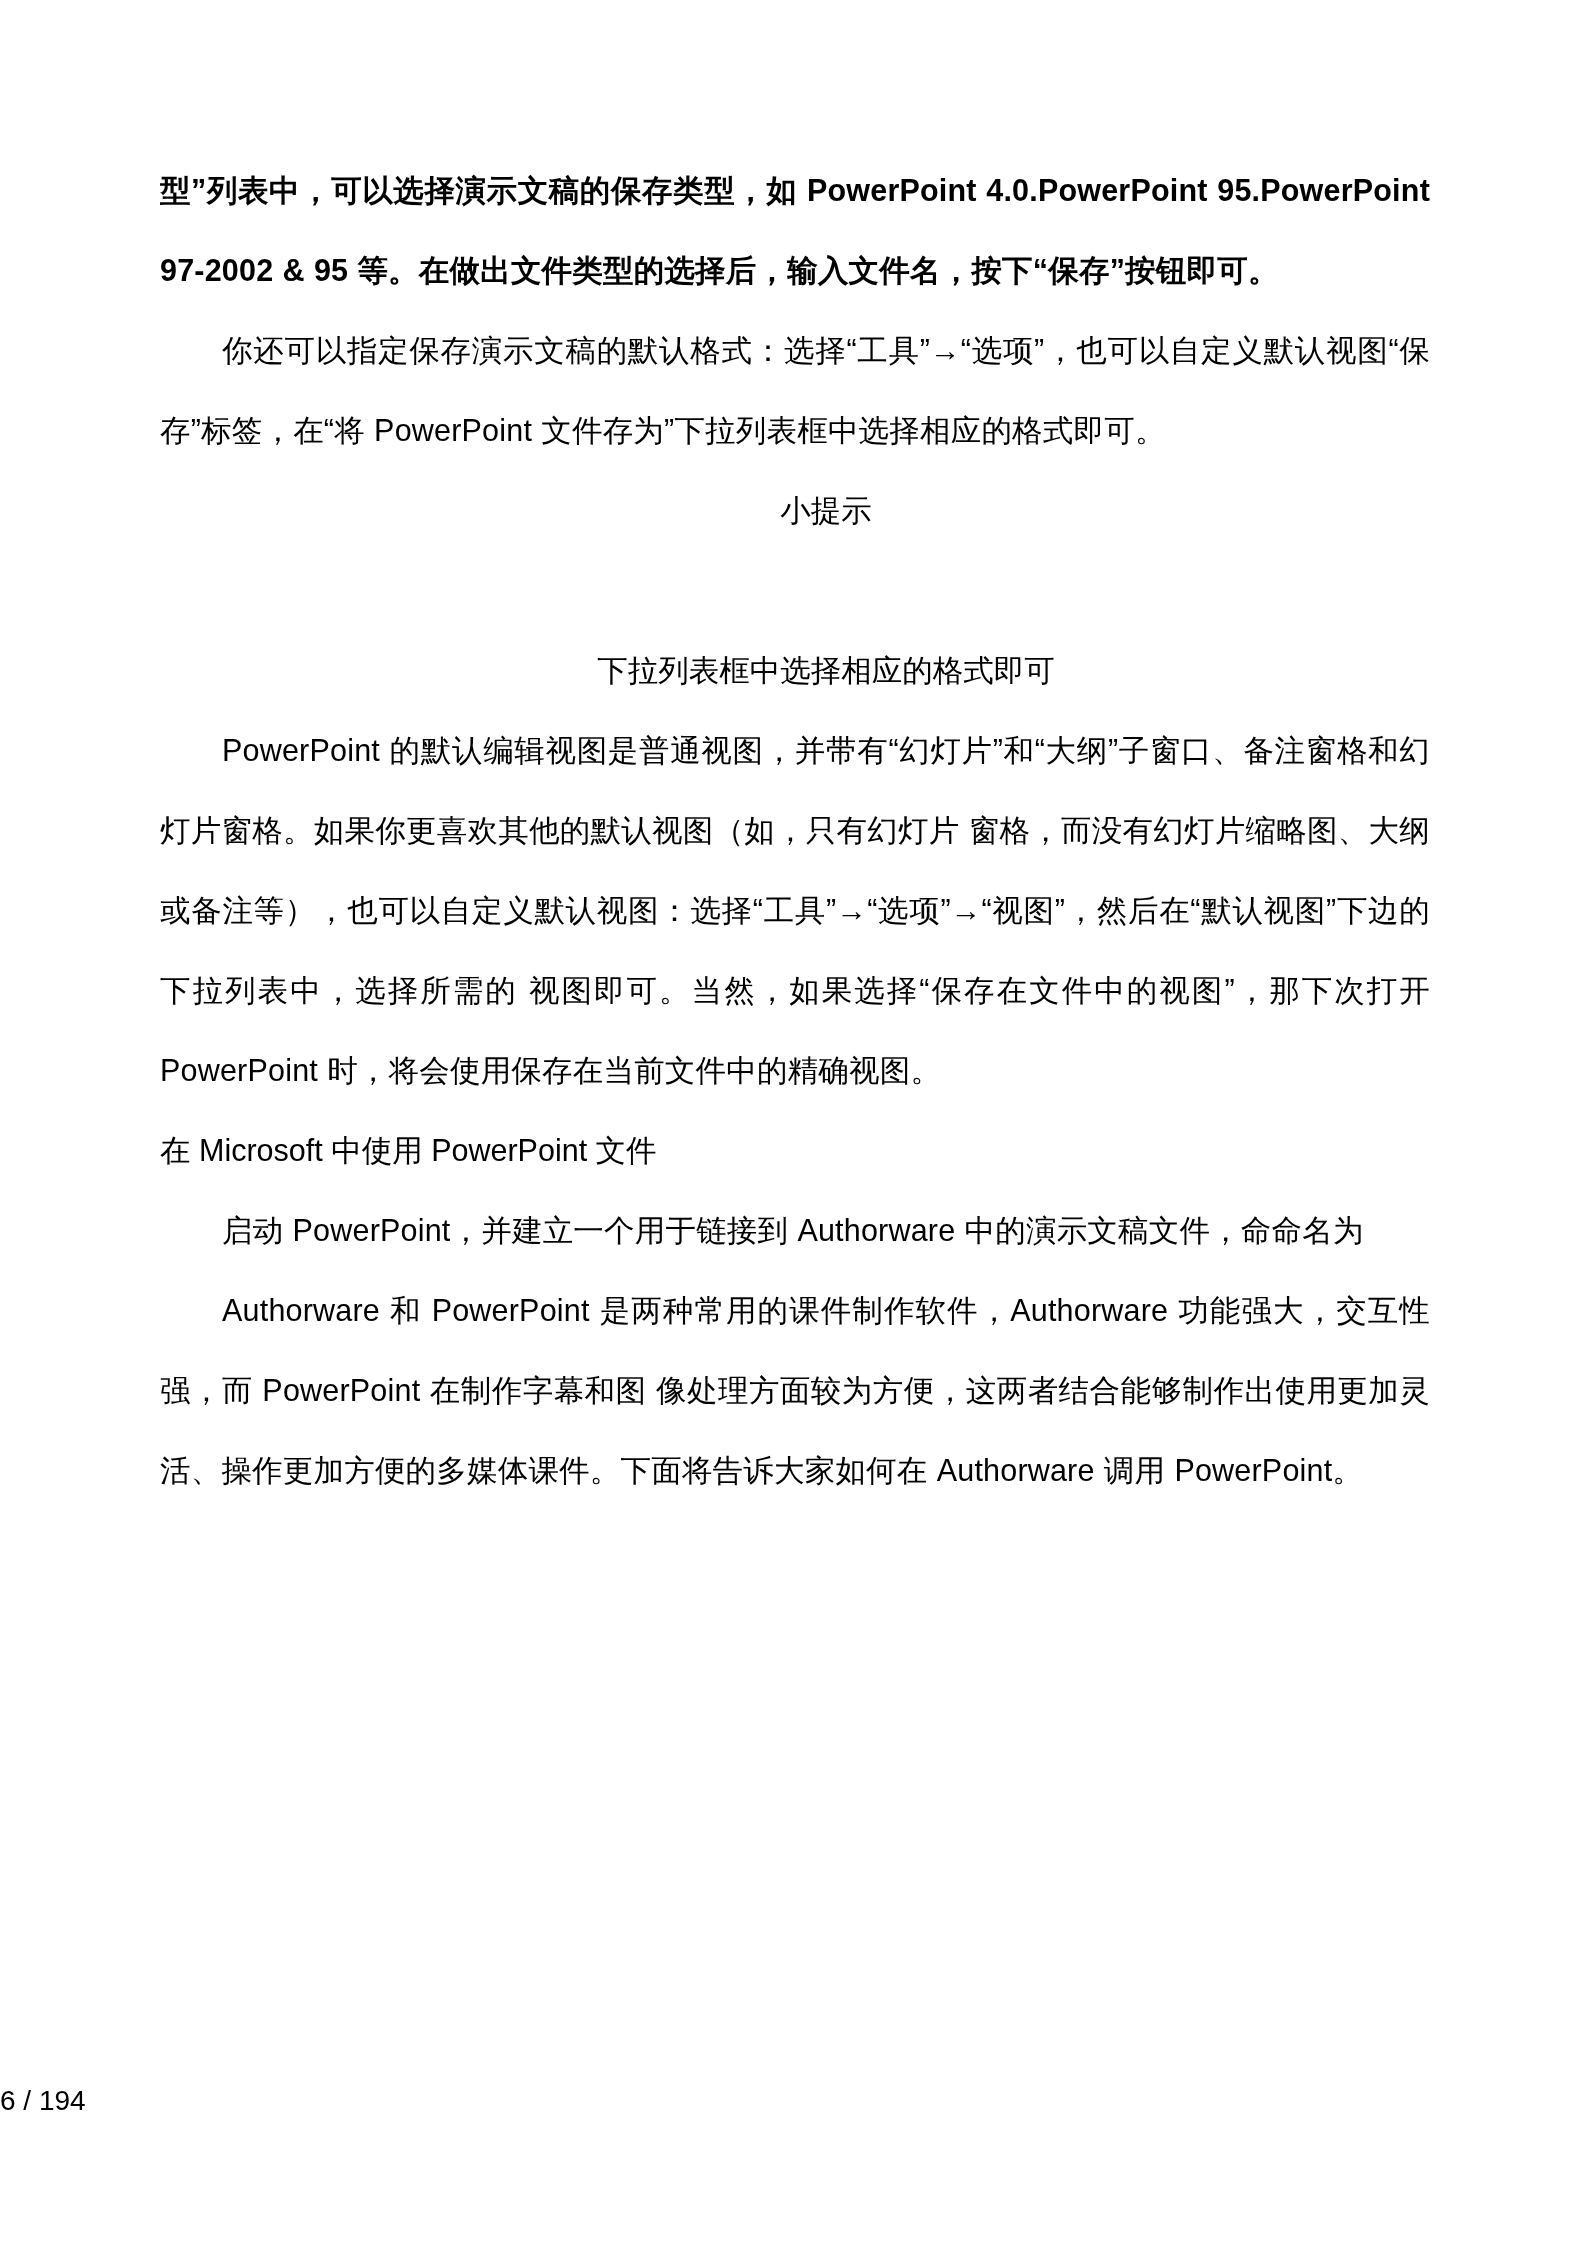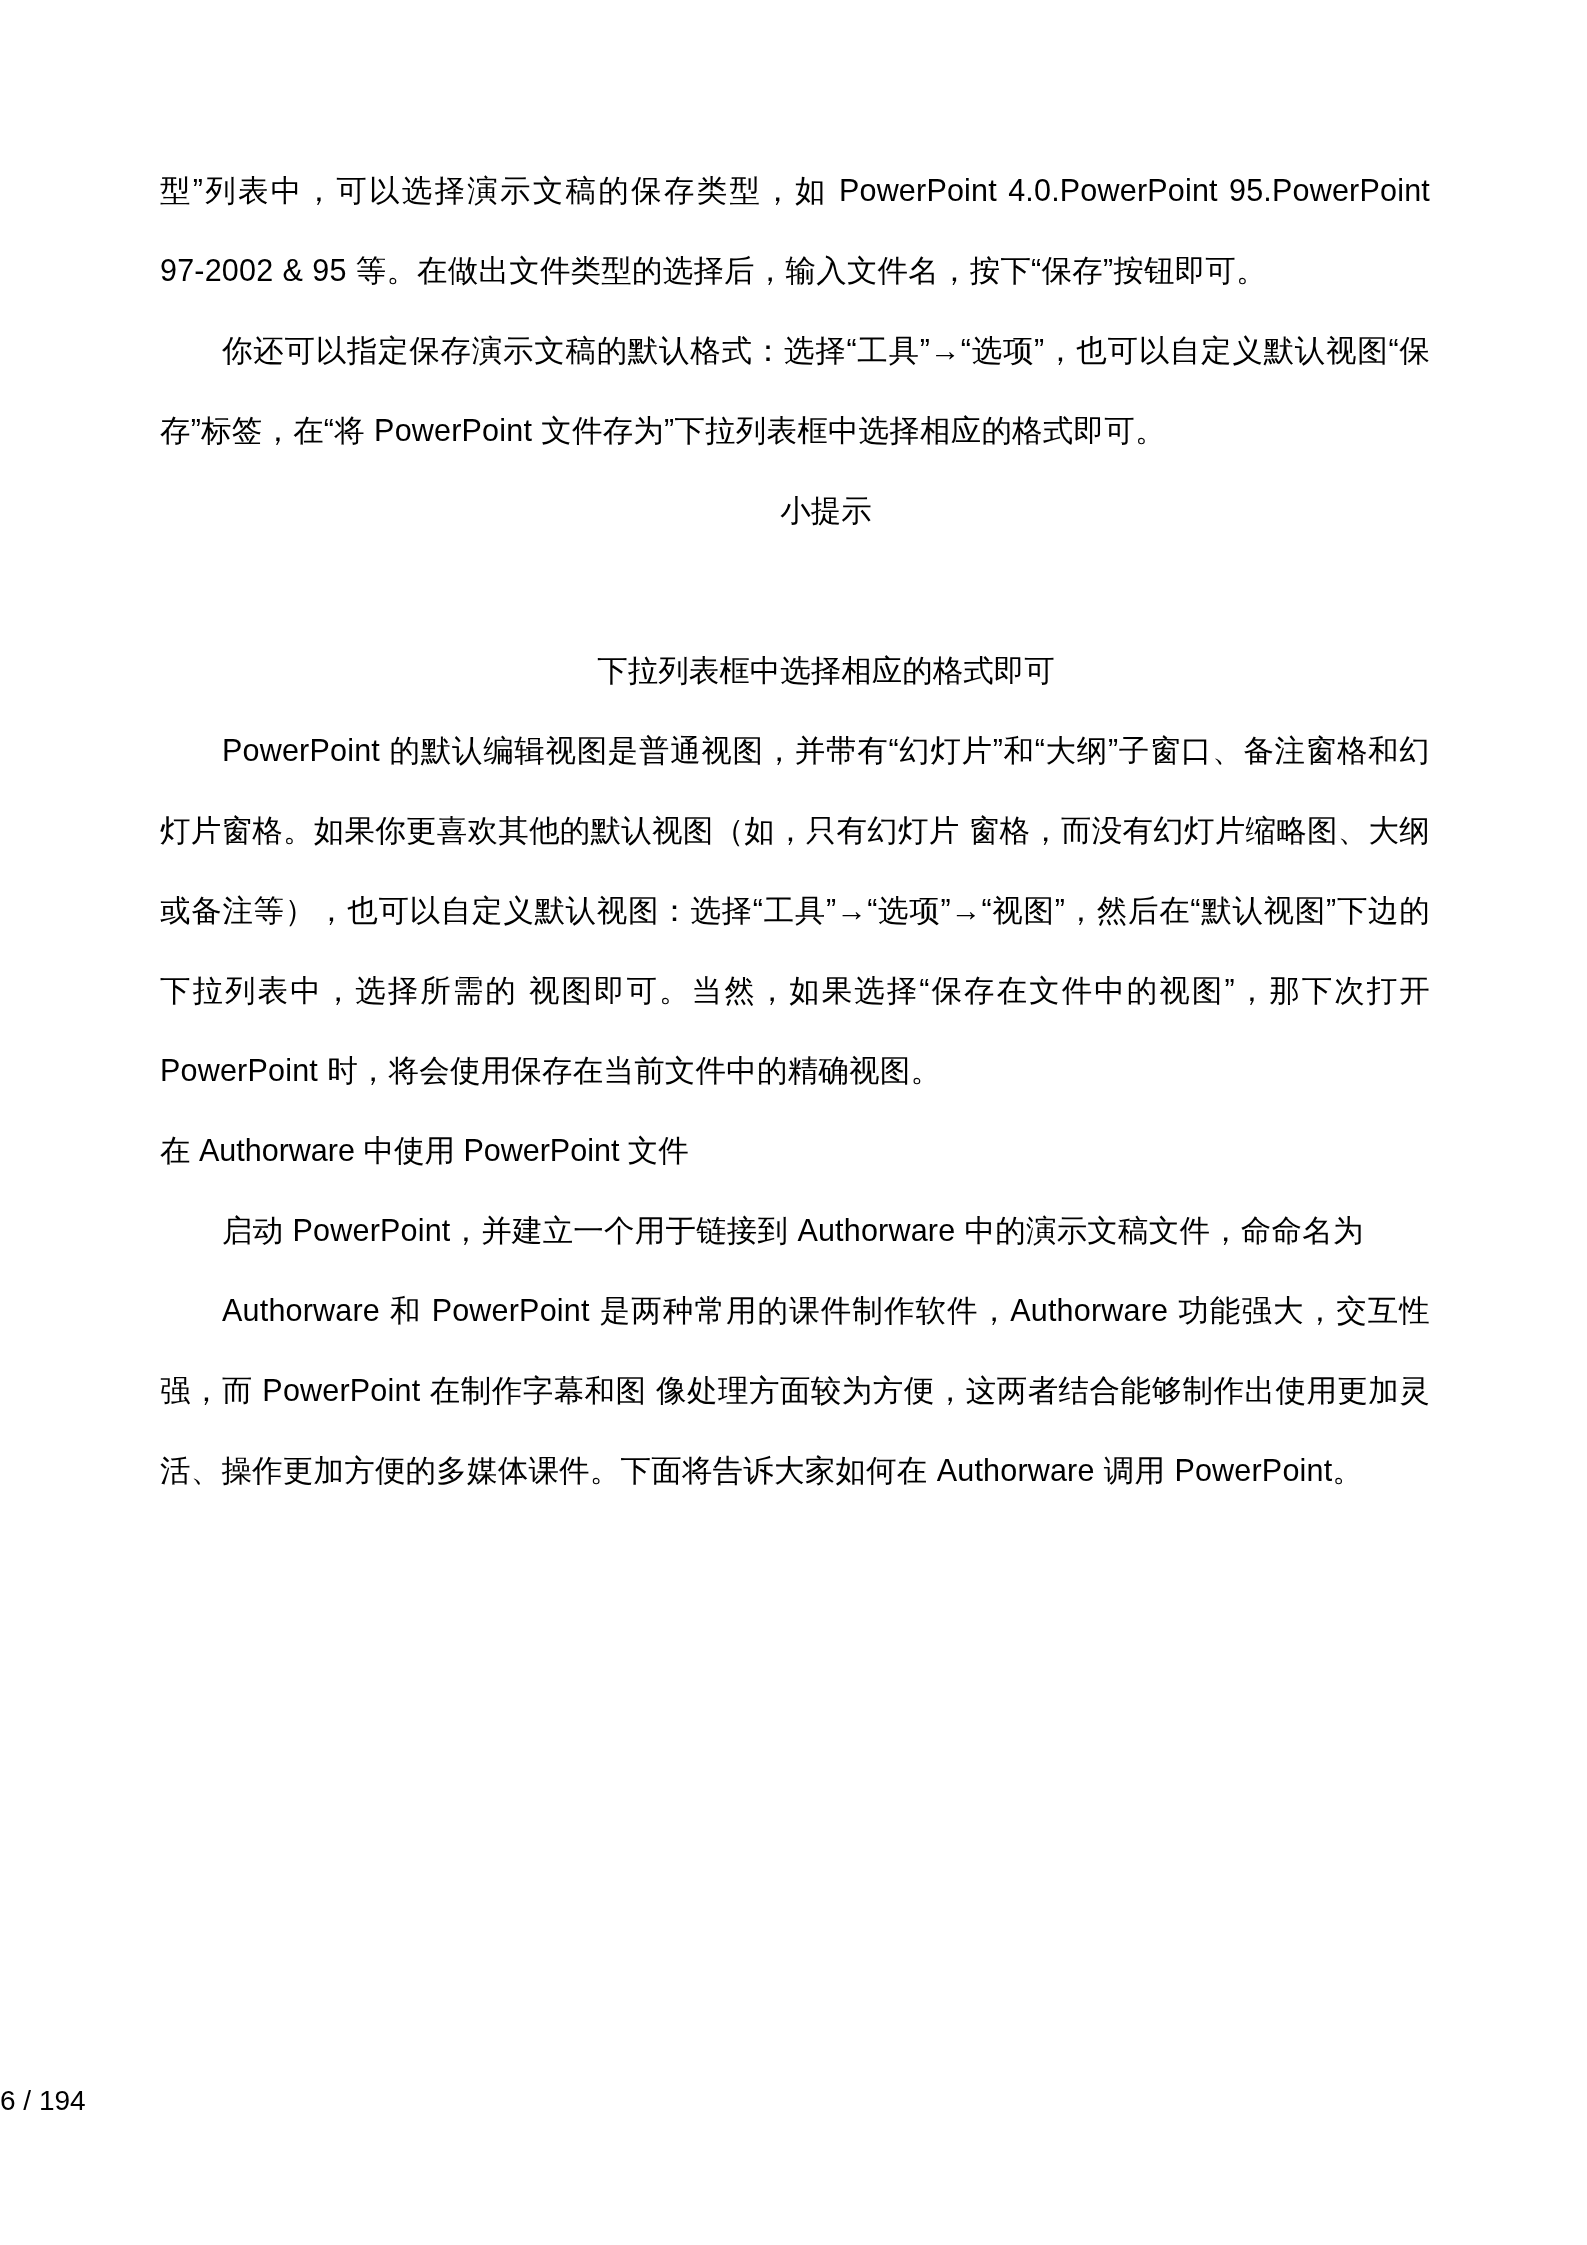--- a/index.html
+++ b/index.html
@@ -30,20 +30,21 @@
     font-size: 30.5px;
     line-height: 80px;
     text-align: justify;
     text-justify: inter-ideograph;
     text-indent: 62px;
     letter-spacing: 0.2px;
     word-spacing: 0.5px;
   }
   p.body.noindent {
     text-indent: 0;
+    font-weight: bold;
   }
   
   p.heading-flush {
     margin: 0;
     font-size: 30.5px;
     line-height: 80px;
     text-align: left;
     text-indent: 0;
   }
   p.heading-indent {
@@ -77,21 +78,21 @@
 
     <p class="heading-indent">小提示</p>
 
 
     <div class="spacer-md"></div>
 
     <p class="heading-indent">下拉列表框中选择相应的格式即可</p>
 
     <p class="body">PowerPoint 的默认编辑视图是普通视图，并带有“幻灯片”和“大纲”子窗口、备注窗格和幻灯片窗格。如果你更喜欢其他的默认视图（如，只有幻灯片 窗格，而没有幻灯片缩略图、大纲或备注等），也可以自定义默认视图：选择“工具”→“选项”→“视图”，然后在“默认视图”下边的下拉列表中，选择所需的 视图即可。当然，如果选择“保存在文件中的视图”，那下次打开 PowerPoint 时，将会使用保存在当前文件中的精确视图。</p>
 
-    <p class="heading-flush">在 Authorware 中使用 PowerPoint 文件</p>
+    <p class="heading-flush">在 Microsoft 中使用 PowerPoint 文件</p>
 
     <p class="body">启动 PowerPoint，并建立一个用于链接到 Authorware 中的演示文稿文件，命命名为</p>
 
     <p class="body">Authorware 和 PowerPoint 是两种常用的课件制作软件，Authorware 功能强大，交互性强，而 PowerPoint 在制作字幕和图 像处理方面较为方便，这两者结合能够制作出使用更加灵活、操作更加方便的多媒体课件。下面将告诉大家如何在 Authorware 调用 PowerPoint。</p>
 
   </div>
 
   <div class="footer">6 / 194</div>
 </div>
 

